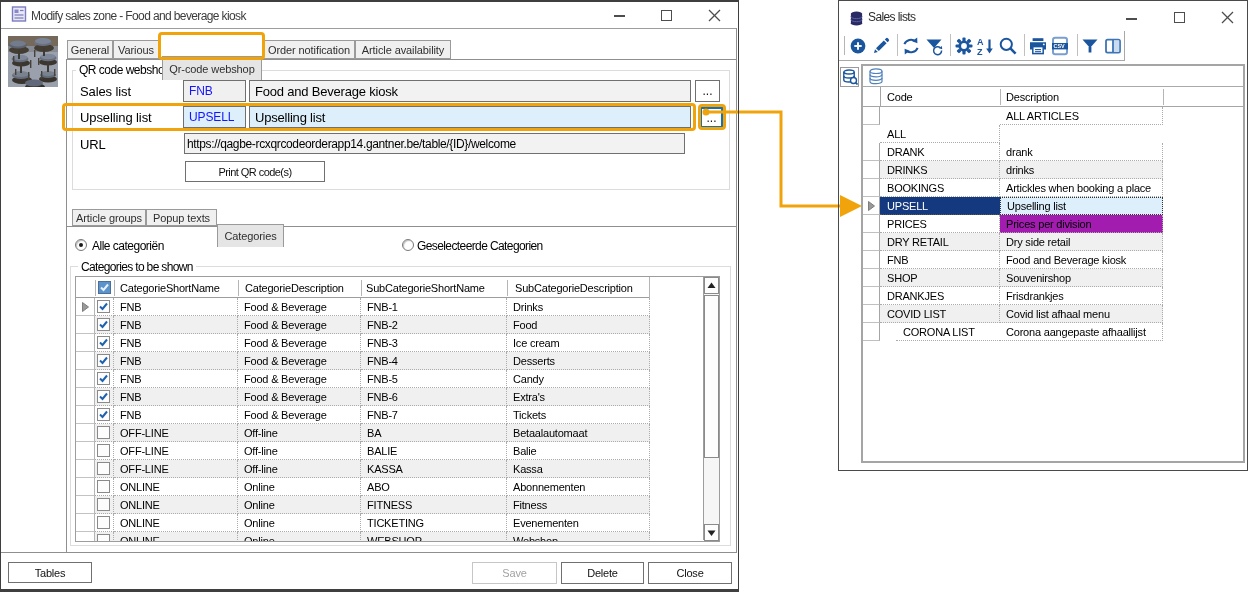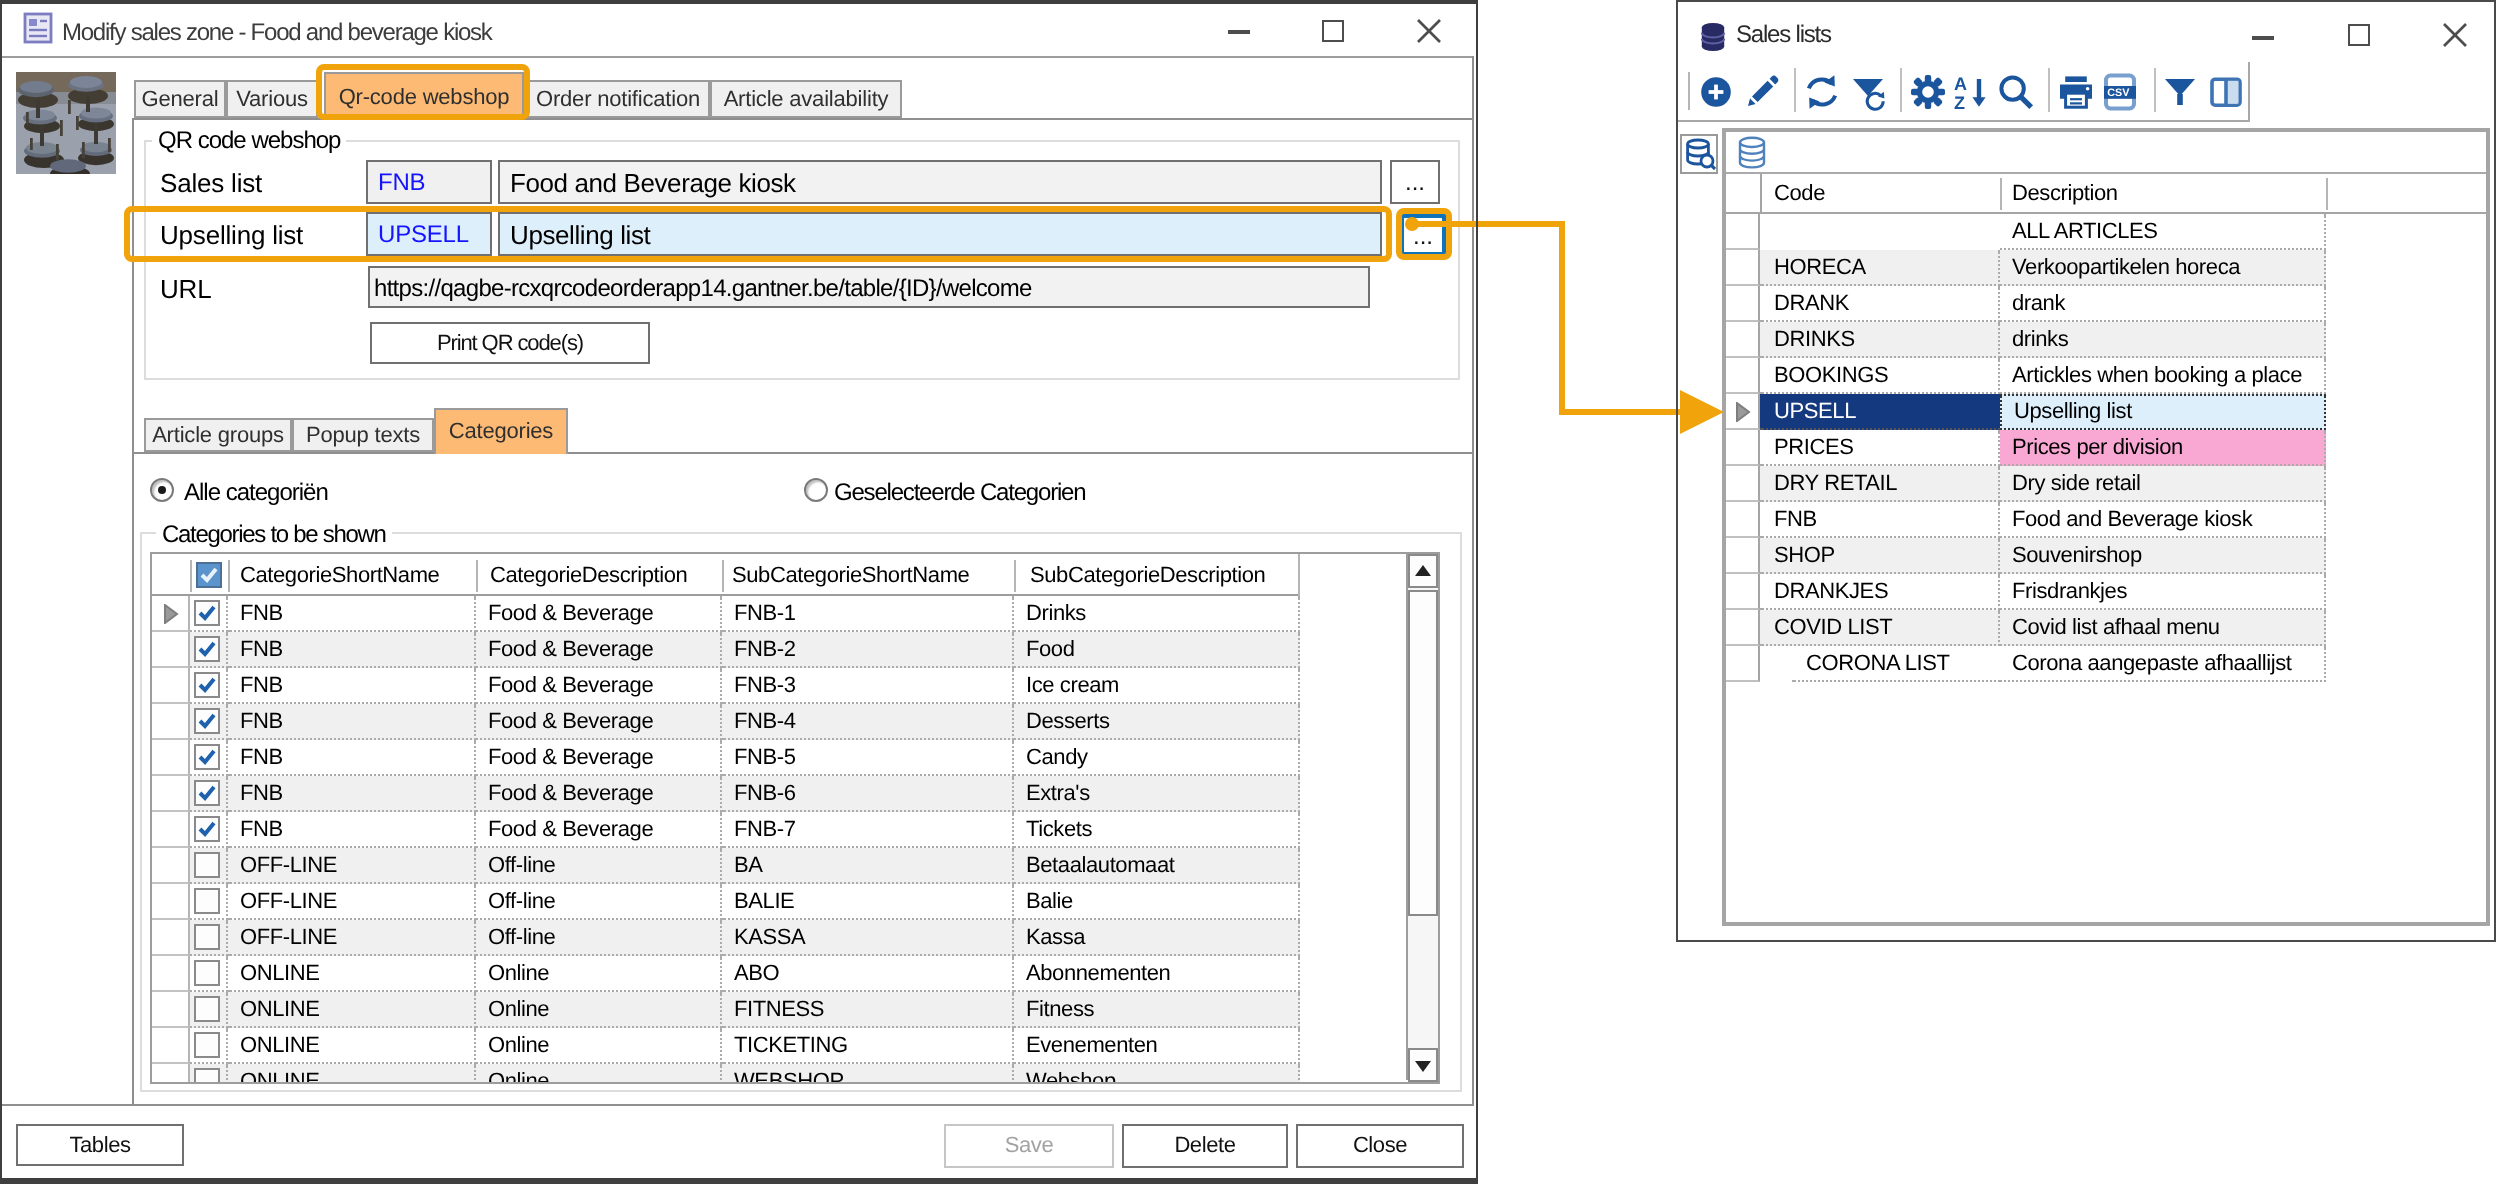--- a/index.html
+++ b/index.html
@@ -9,21 +9,21 @@
 .win { position:absolute; background:#fff; }
 .gb { position:absolute; border:1px solid #d9d9d9; }
 .gb-label { position:absolute; background:#fff; padding:0 3px; font-size:11px; letter-spacing:-0.2px; }
 .txt { position:absolute; border:1px solid #707070; background:#fff; font-size:13px; letter-spacing:-0.1px;
   display:flex; align-items:center; padding:0 5px; overflow:hidden; white-space:nowrap; }
 .btn { position:absolute; border:1px solid #707070; background:#fff; font-size:11px; letter-spacing:-0.2px;
   display:flex; align-items:center; justify-content:center; color:#111; }
 .tab { position:absolute; background:#f0f0f0; border:1px solid #9a9a9a;
   display:flex; align-items:center; justify-content:center; font-size:11px; letter-spacing:-0.1px;
   color:#2f2f2f; white-space:nowrap; overflow:hidden; }
-.tab.sel { background:#fdba74; border-bottom:none; z-index:5; }
+.tab.sel { background:#e5e5e5; border-bottom:none; z-index:5;margin-top:20px; }
 .hline { position:absolute; background:#8f8f8f; height:1px; }
 .vline { position:absolute; background:#8f8f8f; width:1px; }
 .lbl { position:absolute; font-size:13px; letter-spacing:-0.1px; color:#000; }
 .orange { position:absolute; border:3px solid #f0a30a; border-radius:4px; z-index:50; }
 .gtext { font-size:11px; letter-spacing:-0.2px; }
 </style>
 </head>
 <body>
 
 <div class="win" style="left:0; top:0; width:739px; height:592px;">
@@ -406,25 +406,20 @@
 <div class="abs" style="left:17px;top:21px;width:1px;height:20px;background:#a5a5a5;"></div>
 <div class="abs" style="left:137px;top:23px;width:1px;height:16px;background:#b5b5b5;"></div>
 <div class="abs" style="left:300px;top:23px;width:1px;height:16px;background:#b5b5b5;"></div>
 <div class="abs gtext" style="left:24px;top:25px;">Code</div>
 <div class="abs gtext" style="left:143px;top:25px;">Description</div>
 <div class="abs" style="left:0;top:41px;width:380px;height:18px;">
 <div class="abs" style="left:0;top:0;width:17px;height:18px;border-right:1px solid #a5a5a5;border-bottom:1px solid #c0c0c0;background:#fff;"></div>
 <div class="abs gtext" style="left:17px;top:0;width:120px;height:18px;background:#ffffff;border-right:1px dotted #ababab;border-bottom:1px dotted #ababab;padding:3px 0 0 7px;overflow:hidden;white-space:nowrap;margin-top:18px;">ALL</div>
 <div class="abs gtext" style="left:137px;top:0;width:163px;height:18px;background:#ffffff;border-right:1px dotted #ababab;border-bottom:1px dotted #ababab;padding:3px 0 0 6px;overflow:hidden;white-space:nowrap;">ALL ARTICLES</div>
 </div>
-<div class="abs" style="left:0;top:59px;width:380px;height:18px;">
-<div class="abs" style="left:0;top:0;width:17px;height:18px;border-right:1px solid #a5a5a5;border-bottom:1px solid #c0c0c0;background:#fff;"></div>
-<div class="abs gtext" style="left:17px;top:0;width:120px;height:18px;background:#f0f0f0;border-right:1px dotted #ababab;border-bottom:1px dotted #ababab;padding:3px 0 0 7px;overflow:hidden;white-space:nowrap;">HORECA</div>
-<div class="abs gtext" style="left:137px;top:0;width:163px;height:18px;background:#f0f0f0;border-right:1px dotted #ababab;border-bottom:1px dotted #ababab;padding:3px 0 0 6px;overflow:hidden;white-space:nowrap;">Verkoopartikelen horeca</div>
-</div>
 <div class="abs" style="left:0;top:77px;width:380px;height:18px;">
 <div class="abs" style="left:0;top:0;width:17px;height:18px;border-right:1px solid #a5a5a5;border-bottom:1px solid #c0c0c0;background:#fff;"></div>
 <div class="abs gtext" style="left:17px;top:0;width:120px;height:18px;background:#ffffff;border-right:1px dotted #ababab;border-bottom:1px dotted #ababab;padding:3px 0 0 7px;overflow:hidden;white-space:nowrap;">DRANK</div>
 <div class="abs gtext" style="left:137px;top:0;width:163px;height:18px;background:#ffffff;border-right:1px dotted #ababab;border-bottom:1px dotted #ababab;padding:3px 0 0 6px;overflow:hidden;white-space:nowrap;">drank</div>
 </div>
 <div class="abs" style="left:0;top:95px;width:380px;height:18px;">
 <div class="abs" style="left:0;top:0;width:17px;height:18px;border-right:1px solid #a5a5a5;border-bottom:1px solid #c0c0c0;background:#fff;"></div>
 <div class="abs gtext" style="left:17px;top:0;width:120px;height:18px;background:#f0f0f0;border-right:1px dotted #ababab;border-bottom:1px dotted #ababab;padding:3px 0 0 7px;overflow:hidden;white-space:nowrap;">DRINKS</div>
 <div class="abs gtext" style="left:137px;top:0;width:163px;height:18px;background:#f0f0f0;border-right:1px dotted #ababab;border-bottom:1px dotted #ababab;padding:3px 0 0 6px;overflow:hidden;white-space:nowrap;">drinks</div>
 </div>
@@ -437,21 +432,21 @@
 <div class="abs" style="left:0;top:0;width:17px;height:18px;border-right:1px solid #a5a5a5;border-bottom:1px solid #c0c0c0;background:#fff;"></div>
 <svg class="abs" style="left:4px;top:4px;" width="9" height="10" viewBox="0 0 9 10">
           <path d="M1.5 0.5 L7.5 5 L1.5 9.5 Z" fill="#9a9a9a" stroke="#7e7e7e"></path>
         </svg>
 <div class="abs gtext" style="left:17px;top:0;width:120px;height:18px;background:#15397f;color:#fff;padding:3px 0 0 7px;border-bottom:1px dotted #555;overflow:hidden;white-space:nowrap;">UPSELL</div>
 <div class="abs gtext" style="left:137px;top:0;width:163px;height:18px;background:#ddeffb;border:1px dotted #333;padding:2px 0 0 6px;overflow:hidden;white-space:nowrap;">Upselling list</div>
 </div>
 <div class="abs" style="left:0;top:149px;width:380px;height:18px;">
 <div class="abs" style="left:0;top:0;width:17px;height:18px;border-right:1px solid #a5a5a5;border-bottom:1px solid #c0c0c0;background:#fff;"></div>
 <div class="abs gtext" style="left:17px;top:0;width:120px;height:18px;background:#ffffff;border-right:1px dotted #ababab;border-bottom:1px dotted #ababab;padding:3px 0 0 7px;overflow:hidden;white-space:nowrap;">PRICES</div>
-<div class="abs gtext" style="left:137px;top:0;width:163px;height:18px;background:#f9a8d4;border-right:1px dotted #ababab;border-bottom:1px dotted #ababab;padding:3px 0 0 6px;overflow:hidden;white-space:nowrap;">Prices per division</div>
+<div class="abs gtext" style="left:137px;top:0;width:163px;height:18px;background:#a21caf;border-right:1px dotted #ababab;border-bottom:1px dotted #ababab;padding:3px 0 0 6px;overflow:hidden;white-space:nowrap;">Prices per division</div>
 </div>
 <div class="abs" style="left:0;top:167px;width:380px;height:18px;">
 <div class="abs" style="left:0;top:0;width:17px;height:18px;border-right:1px solid #a5a5a5;border-bottom:1px solid #c0c0c0;background:#fff;"></div>
 <div class="abs gtext" style="left:17px;top:0;width:120px;height:18px;background:#f0f0f0;border-right:1px dotted #ababab;border-bottom:1px dotted #ababab;padding:3px 0 0 7px;overflow:hidden;white-space:nowrap;">DRY RETAIL</div>
 <div class="abs gtext" style="left:137px;top:0;width:163px;height:18px;background:#f0f0f0;border-right:1px dotted #ababab;border-bottom:1px dotted #ababab;padding:3px 0 0 6px;overflow:hidden;white-space:nowrap;">Dry side retail</div>
 </div>
 <div class="abs" style="left:0;top:185px;width:380px;height:18px;">
 <div class="abs" style="left:0;top:0;width:17px;height:18px;border-right:1px solid #a5a5a5;border-bottom:1px solid #c0c0c0;background:#fff;"></div>
 <div class="abs gtext" style="left:17px;top:0;width:120px;height:18px;background:#ffffff;border-right:1px dotted #ababab;border-bottom:1px dotted #ababab;padding:3px 0 0 7px;overflow:hidden;white-space:nowrap;">FNB</div>
 <div class="abs gtext" style="left:137px;top:0;width:163px;height:18px;background:#ffffff;border-right:1px dotted #ababab;border-bottom:1px dotted #ababab;padding:3px 0 0 6px;overflow:hidden;white-space:nowrap;">Food and Beverage kiosk</div>

